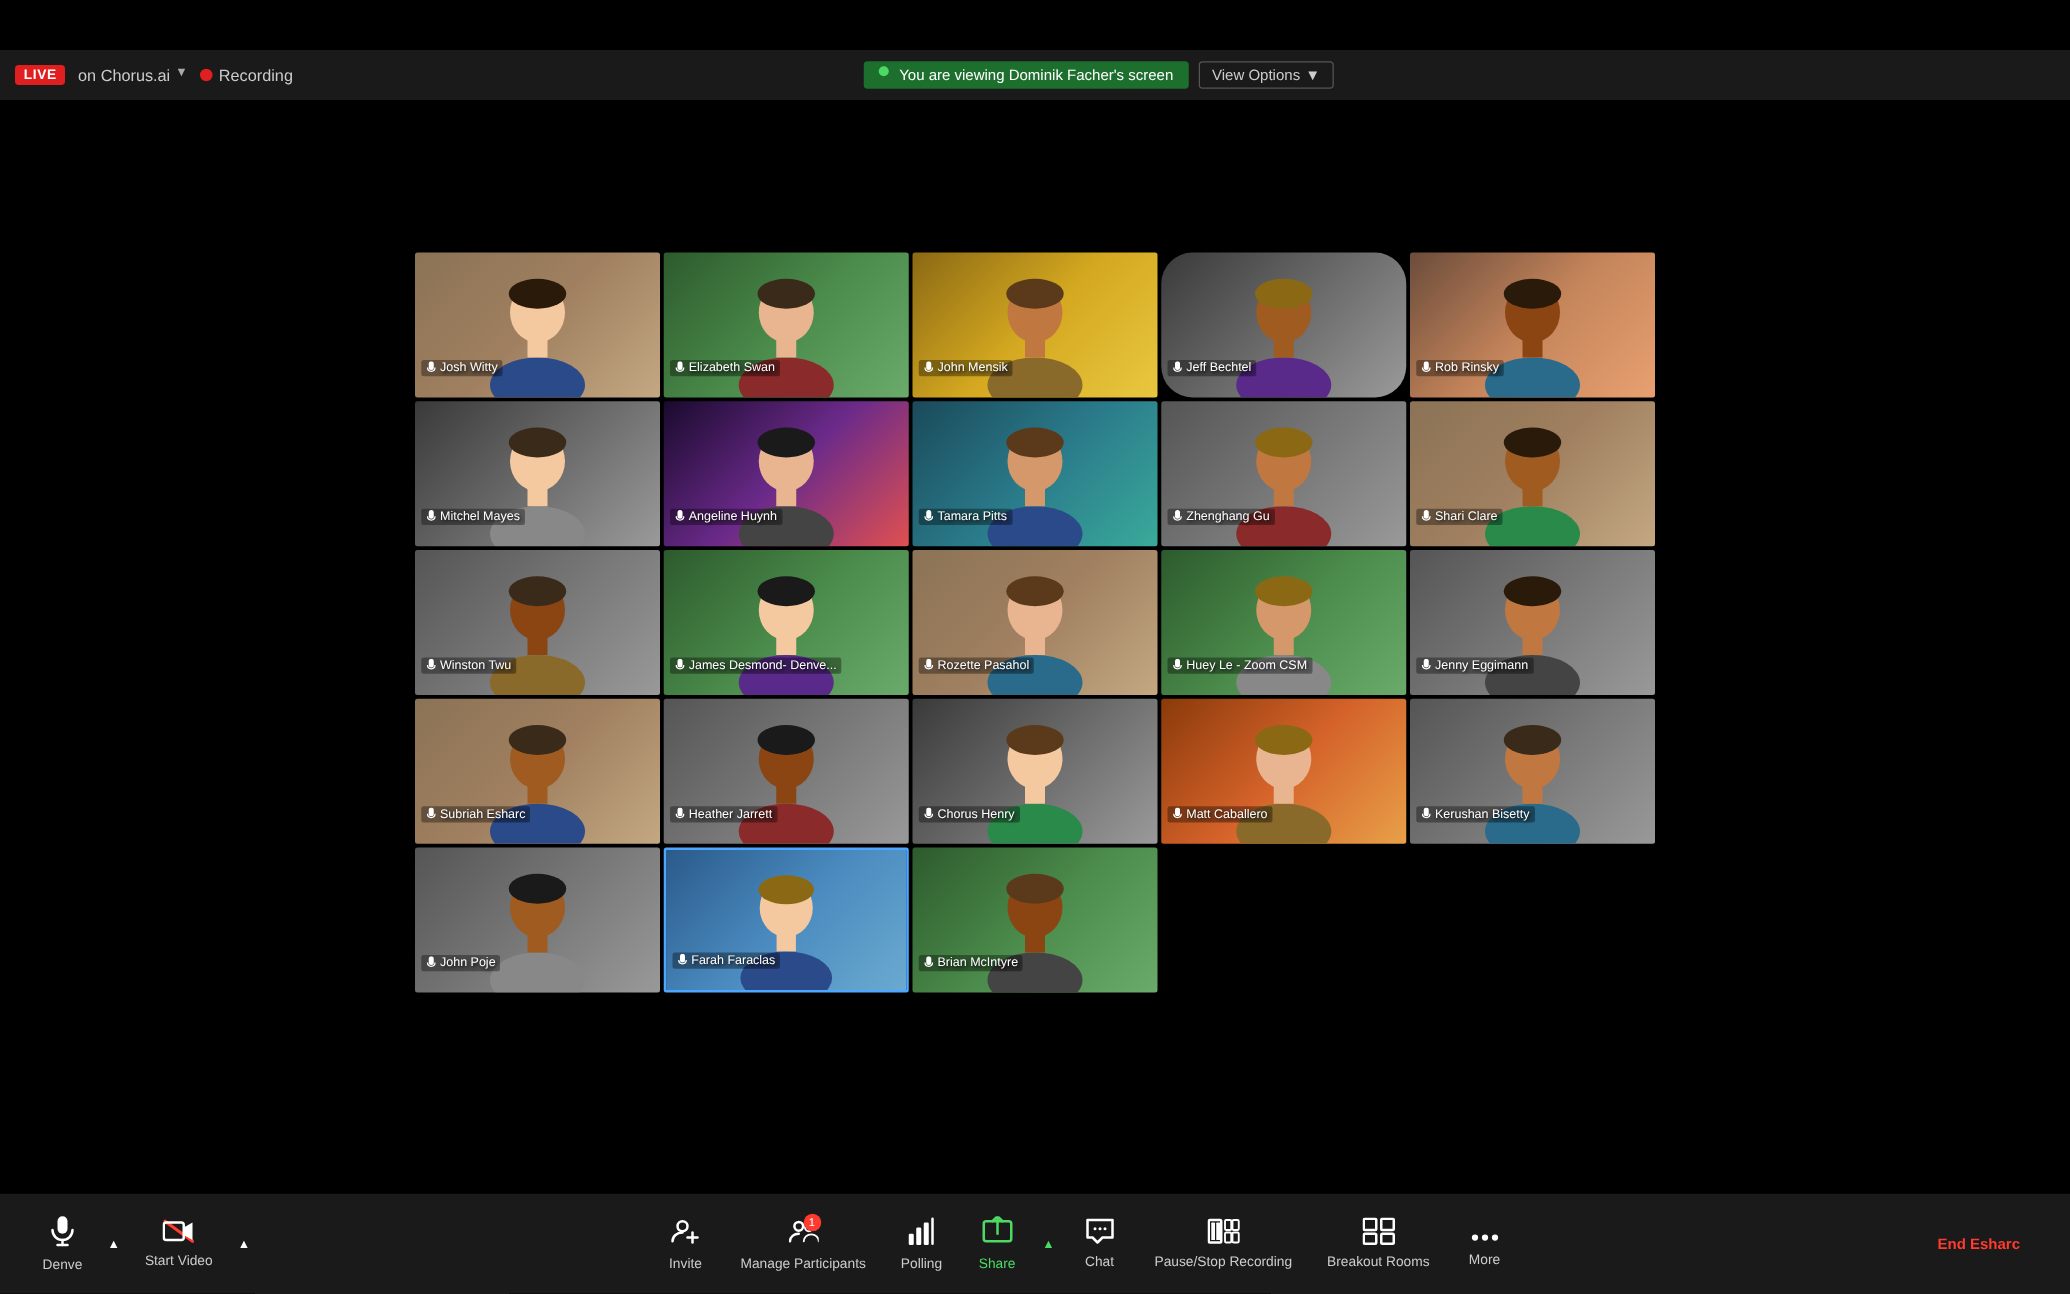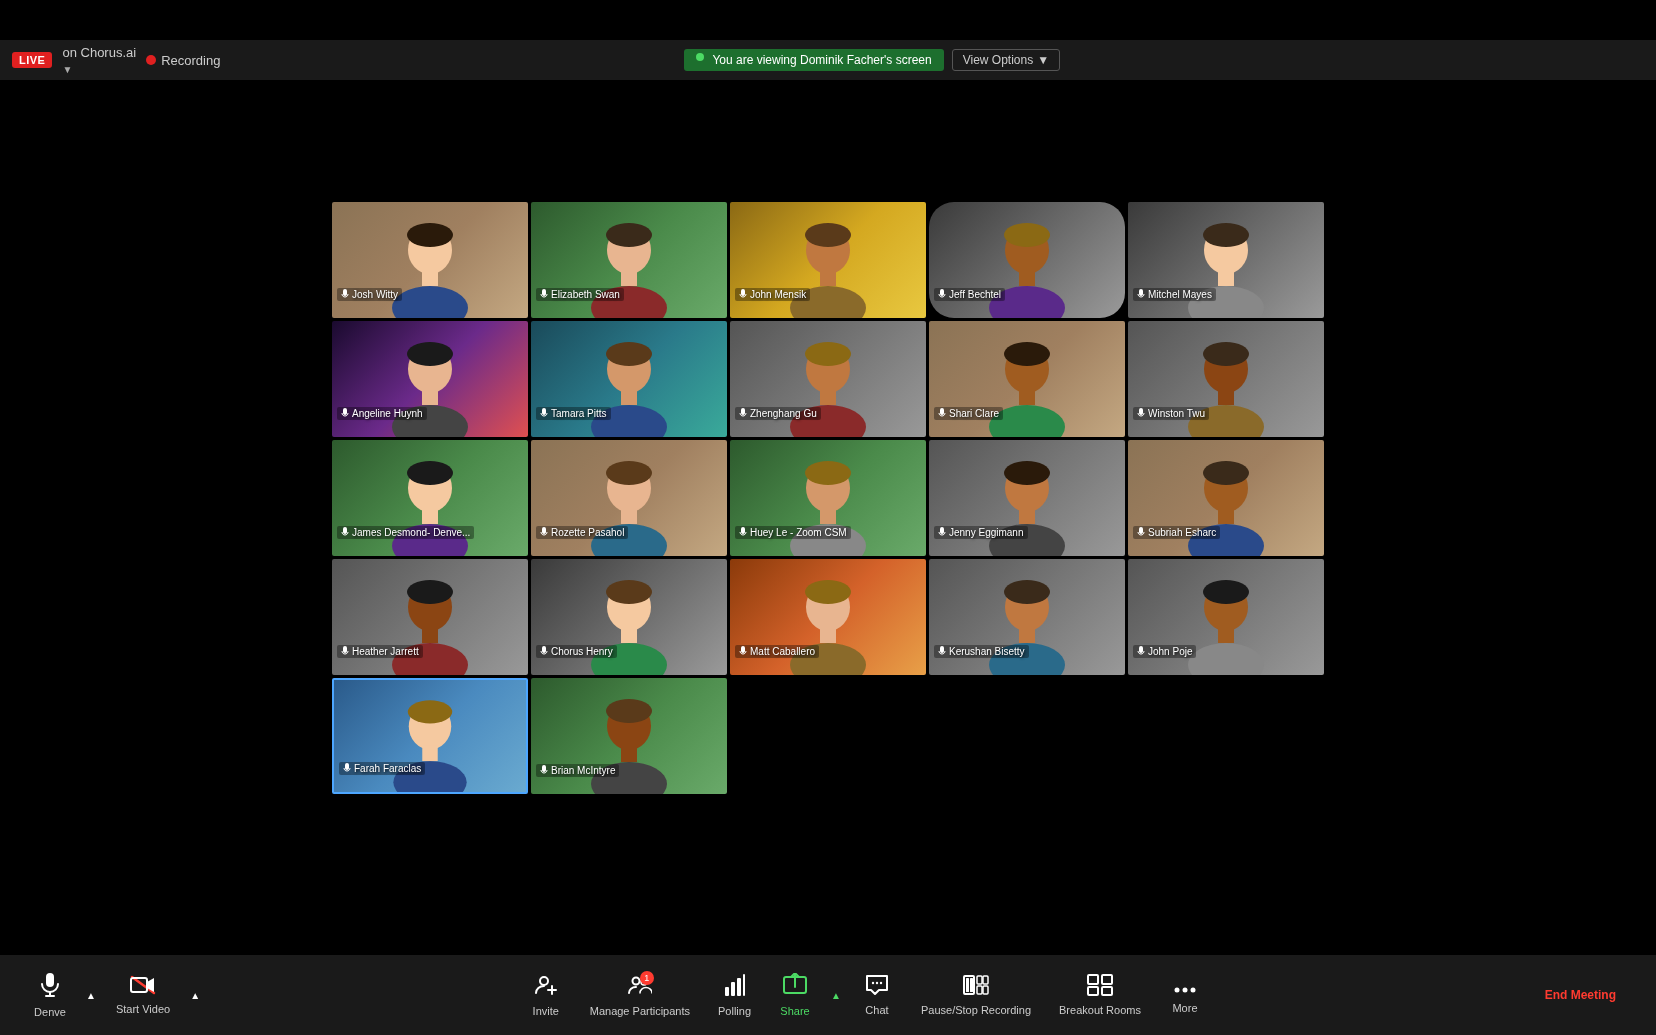--- a/index.html
+++ b/index.html
@@ -38,21 +38,20 @@
       padding: 2px 7px;
       border-radius: 3px;
       letter-spacing: 0.5px;
     }
     .chorus-label {
       color: #ccc;
       font-size: 13px;
       display: flex;
       align-items: flex-start;
       gap: 4px;
-      flex-direction: column;
     }
     .chorus-label .dropdown-arrow {
       font-size: 10px;
       color: #aaa;
     }
     .recording-indicator {
       display: flex;
       align-items: center;
       gap: 5px;
       color: #ccc;
@@ -297,20 +296,35 @@
           <rect x="90" y="68" width="16" height="16" fill="#a05c20"></rect>
         </svg>
         <div class="name-label">
           <svg width="8" height="11" viewBox="0 0 8 11">
             <rect x="2" y="0" width="4" height="7" rx="2" fill="white"></rect>
             <path d="M1 5c0 1.7 1.3 3 3 3s3-1.3 3-3" stroke="white" stroke-width="1" fill="none"></path>
           </svg>
           <span>Jeff Bechtel</span>
         </div>
       </div>
+      <div class="video-tile" style="background: linear-gradient(135deg, rgb(107, 76, 59) 0%, rgb(196, 132, 90) 50%, rgb(232, 160, 112) 100%);">
+        <svg width="100%" height="100%" viewBox="0 0 196 116" style="position: absolute; top: 0px; left: 0px;">
+          <ellipse cx="98" cy="48" rx="22" ry="24" fill="#8B4513"></ellipse>
+          <ellipse cx="98" cy="33" rx="23" ry="12" fill="#2a1a0a"></ellipse>
+          <ellipse cx="98" cy="106" rx="38" ry="22" fill="#2a6a8a"></ellipse>
+          <rect x="90" y="68" width="16" height="16" fill="#8B4513"></rect>
+        </svg>
+        <div class="name-label">
+          <svg width="8" height="11" viewBox="0 0 8 11">
+            <rect x="2" y="0" width="4" height="7" rx="2" fill="white"></rect>
+            <path d="M1 5c0 1.7 1.3 3 3 3s3-1.3 3-3" stroke="white" stroke-width="1" fill="none"></path>
+          </svg>
+          <span>Rob Rinsky</span>
+        </div>
+      </div>
       <div class="video-tile" style="background: linear-gradient(135deg, rgb(58, 58, 58) 0%, rgb(106, 106, 106) 50%, rgb(154, 154, 154) 100%);">
         <svg width="100%" height="100%" viewBox="0 0 196 116" style="position: absolute; top: 0px; left: 0px;">
           <ellipse cx="98" cy="48" rx="22" ry="24" fill="#f5c9a0"></ellipse>
           <ellipse cx="98" cy="33" rx="23" ry="12" fill="#3a2a1a"></ellipse>
           <ellipse cx="98" cy="106" rx="38" ry="22" fill="#888"></ellipse>
           <rect x="90" y="68" width="16" height="16" fill="#f5c9a0"></rect>
         </svg>
         <div class="name-label">
           <svg width="8" height="11" viewBox="0 0 8 11">
             <rect x="2" y="0" width="4" height="7" rx="2" fill="white"></rect>
@@ -702,16 +716,16 @@
           <circle cx="12" cy="4" r="2.5" fill="white"></circle>
           <circle cx="20" cy="4" r="2.5" fill="white"></circle>
         </svg>
       </span>
       <span class="btn-label">More</span>
     </div>
   </div>
 
   <div class="toolbar-group">
     <div class="toolbar-btn end-meeting-btn">
-      <span class="btn-label">End Meeting</span>
+      <span class="btn-label">End Esharc</span>
     </div>
   </div>
 </div>
 
 </body></html>

